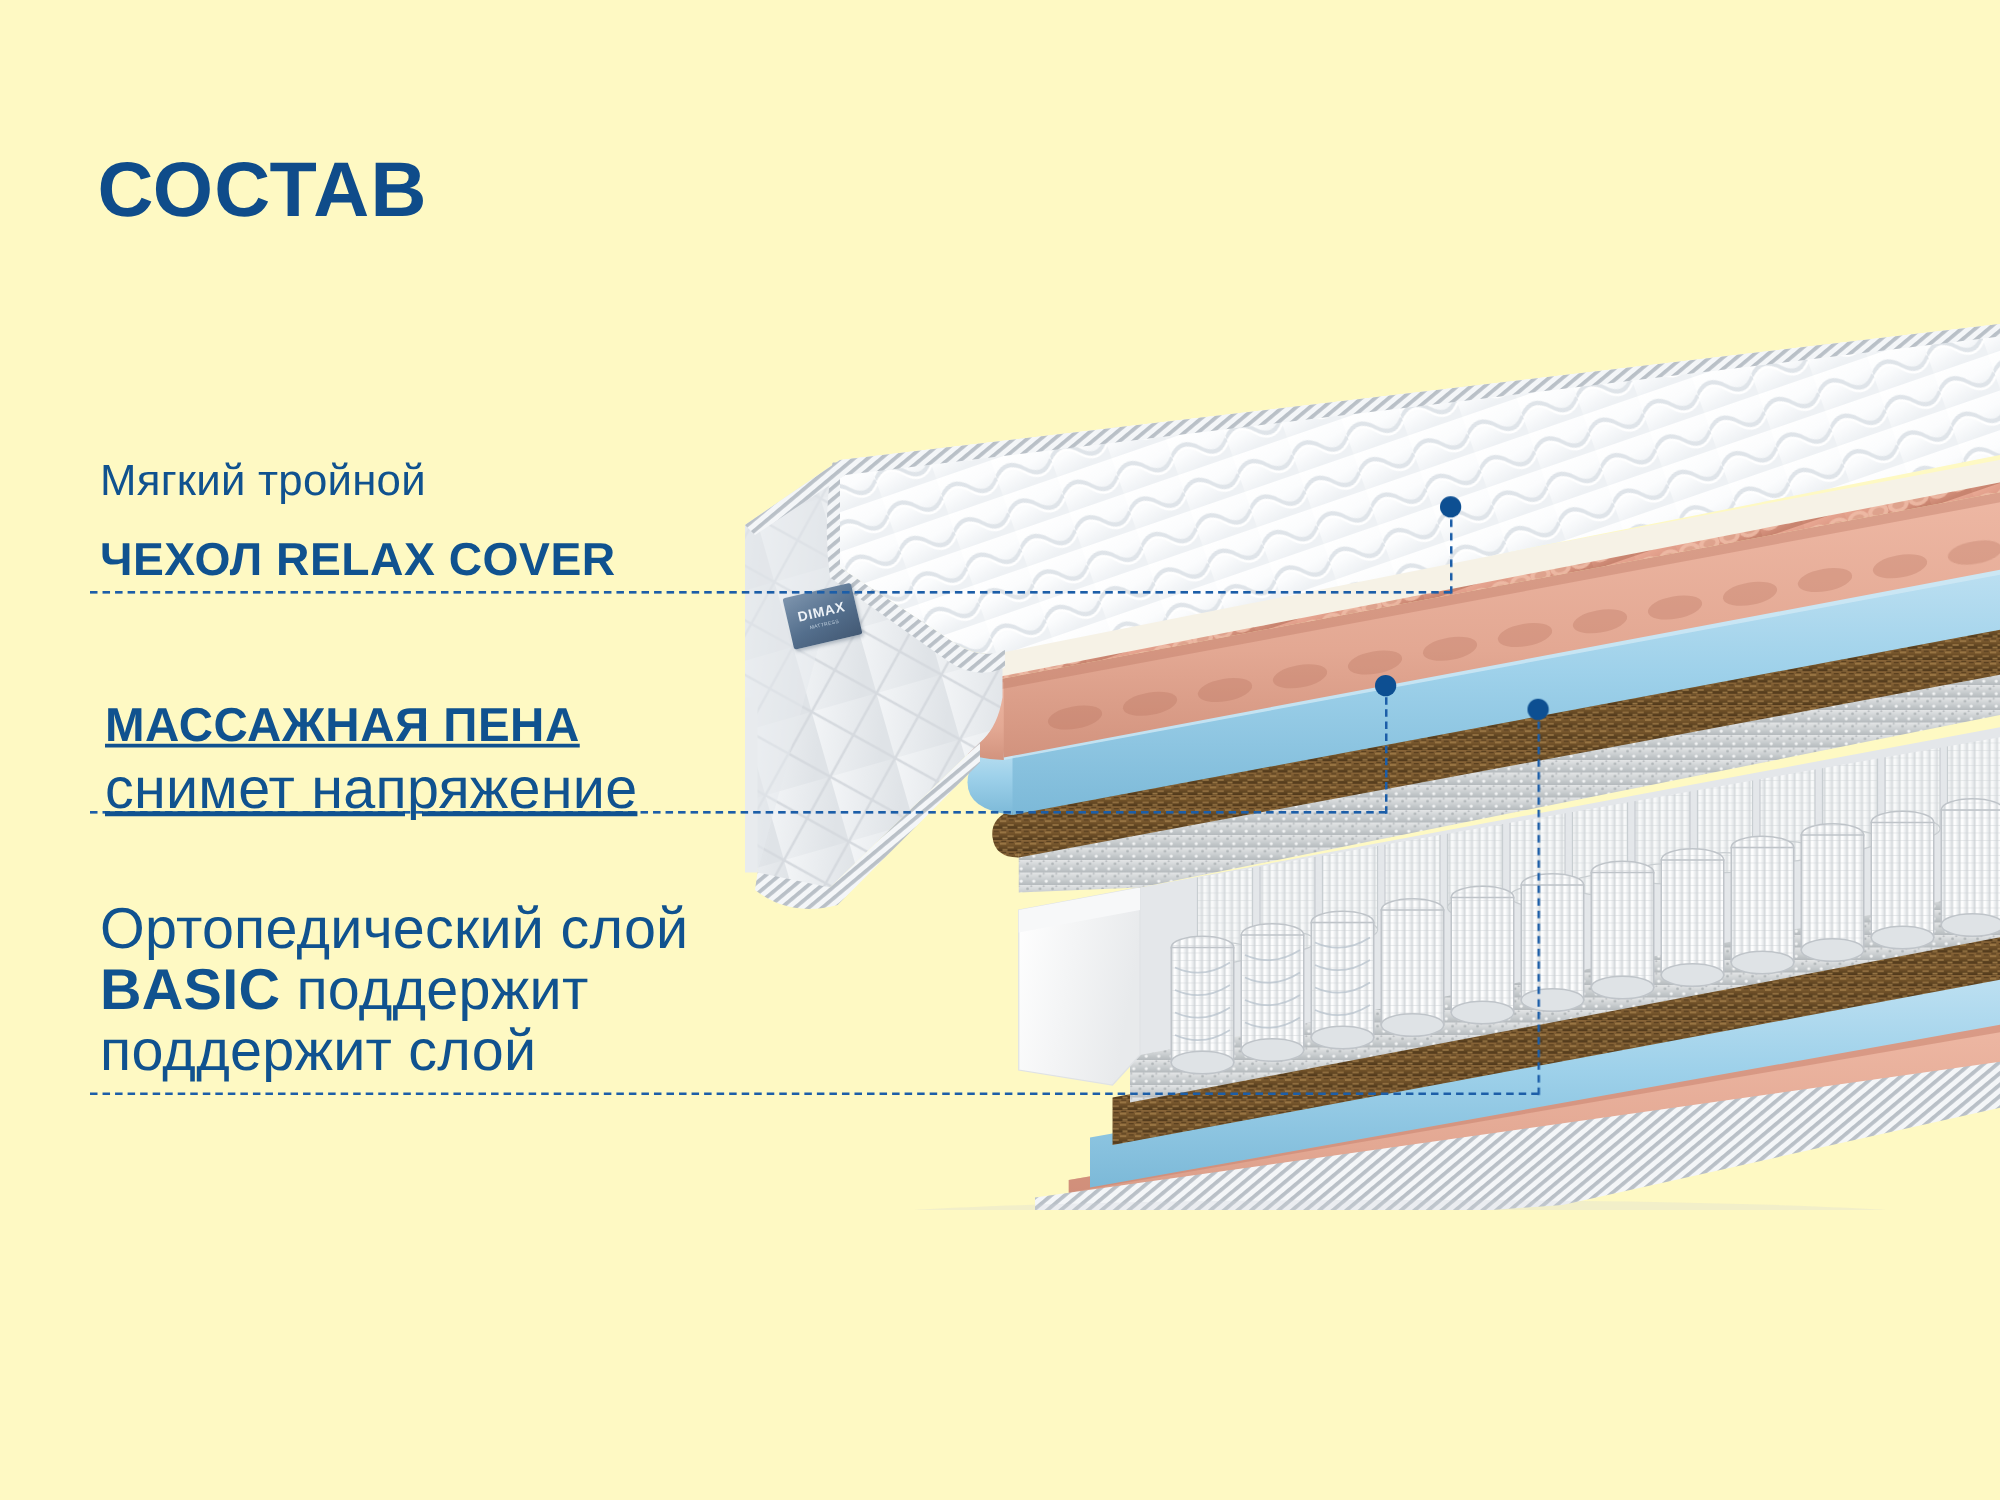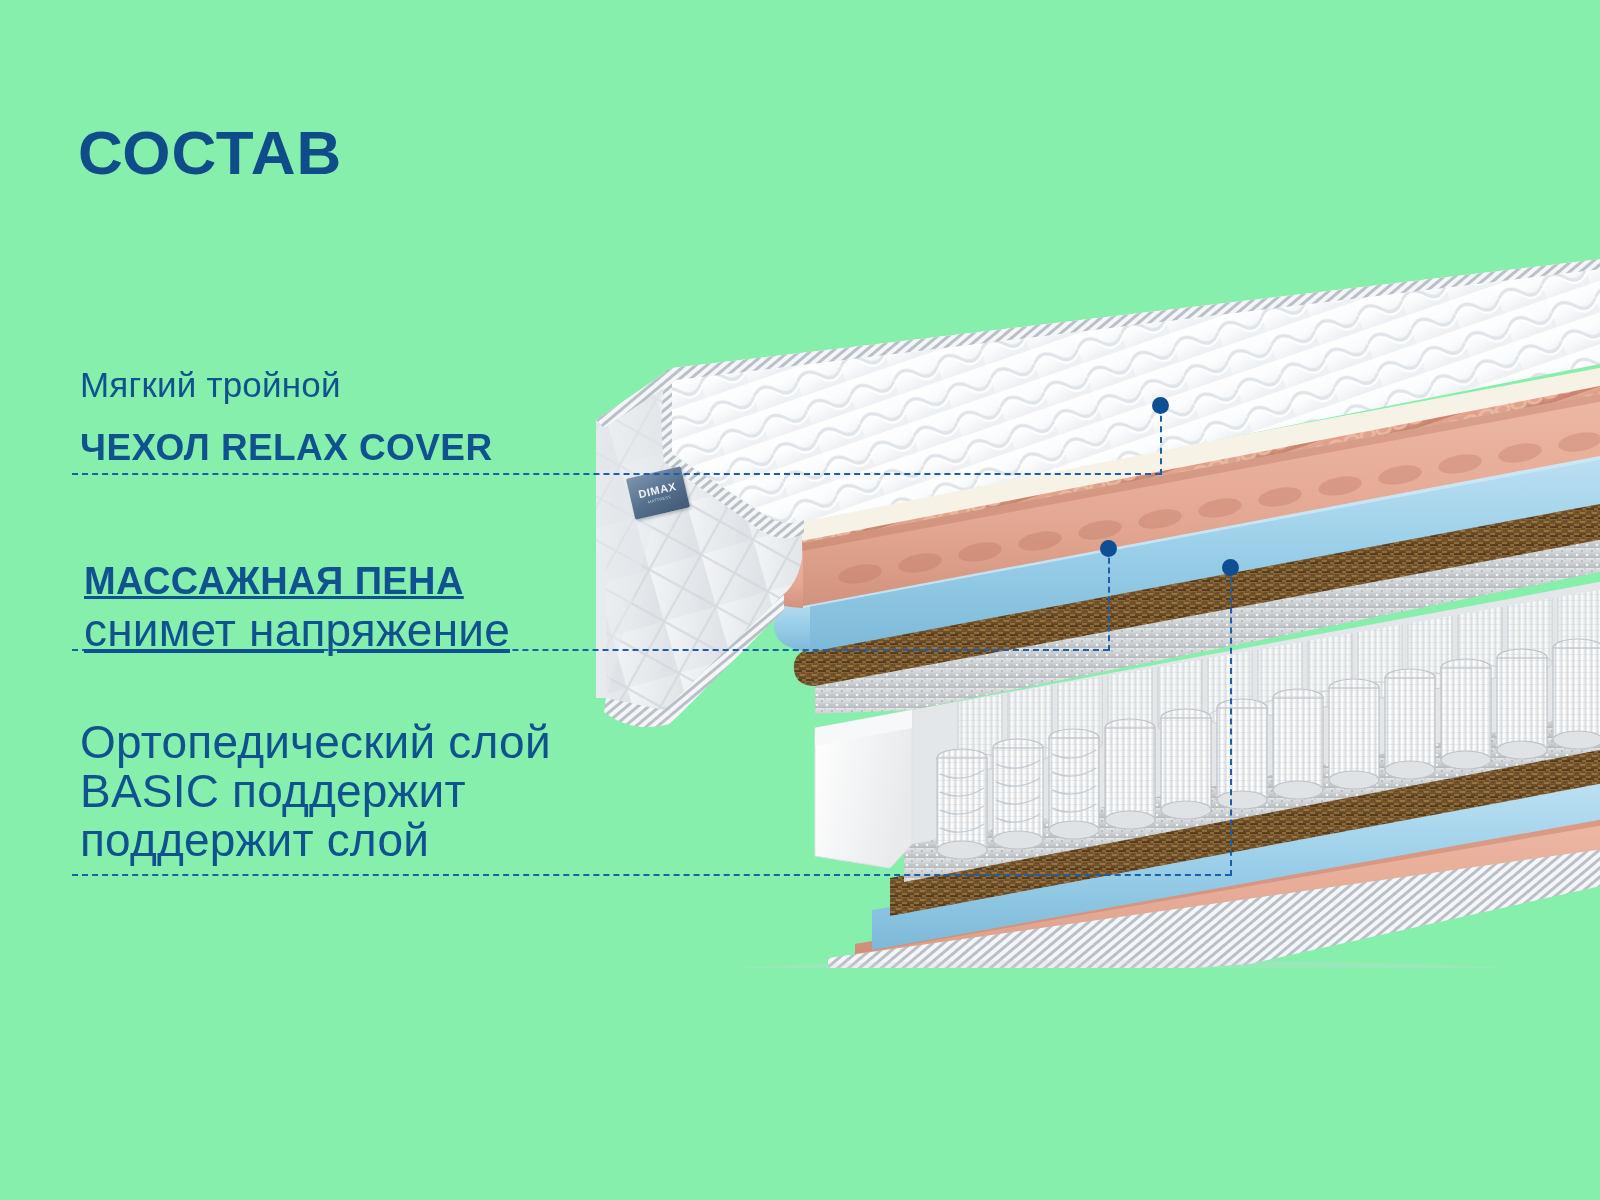--- a/index.html
+++ b/index.html
@@ -3,21 +3,21 @@
 <meta charset="utf-8">
 <style>
   html,body{margin:0;padding:0;}
   body{
     width:1600px;height:1200px;
     background:#ffffff;
     font-family:"Liberation Sans", sans-serif;
     overflow:hidden;
     position:relative;
   }
-  #stage{position:absolute;left:0;top:0;width:1600px;height:1200px;background:#86efac;}
+  #stage{position:absolute;left:0;top:0;width:1600px;height:1200px;background:#fef9c3;}
 
   
   .page-title{
     position:absolute;
     left:78px; top:122px;
     font-size:62px;
     font-weight:700;
     letter-spacing:1px;
     color:#0f4c8a;
     line-height:1;
@@ -32,21 +32,21 @@
   #callout-cover{left:80px; top:362px;}
   #callout-cover .ln.light{font-size:35px;line-height:46px;letter-spacing:.2px;}
   #callout-cover .ln.bold{font-size:37px;line-height:48px;letter-spacing:.4px;}
 
   #callout-foam{left:84px; top:540px;text-decoration:underline;}
   #callout-foam .ln.bold{font-size:38px;line-height:50px;letter-spacing:.4px;}
   #callout-foam .ln.light{font-size:46px;line-height:48px;letter-spacing:.2px;}
 
   #callout-basic{left:80px; top:718px;}
   #callout-basic .ln{font-size:46px;line-height:49px;letter-spacing:.2px;}
-  #callout-basic .ln b{font-weight:400;}
+  #callout-basic .ln b{font-weight:700;}
 
   
   .leader-h{
     position:absolute;height:0;
     border-top:2px dashed #1c5ea8;
   }
   .leader-v{
     position:absolute;width:0;
     border-left:2px dashed #1c5ea8;
   }

